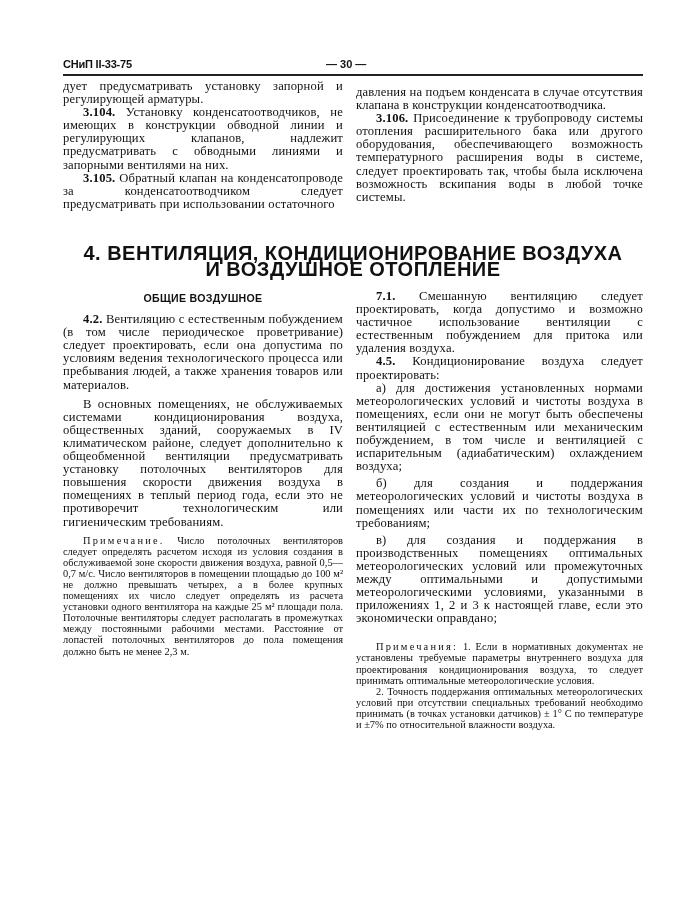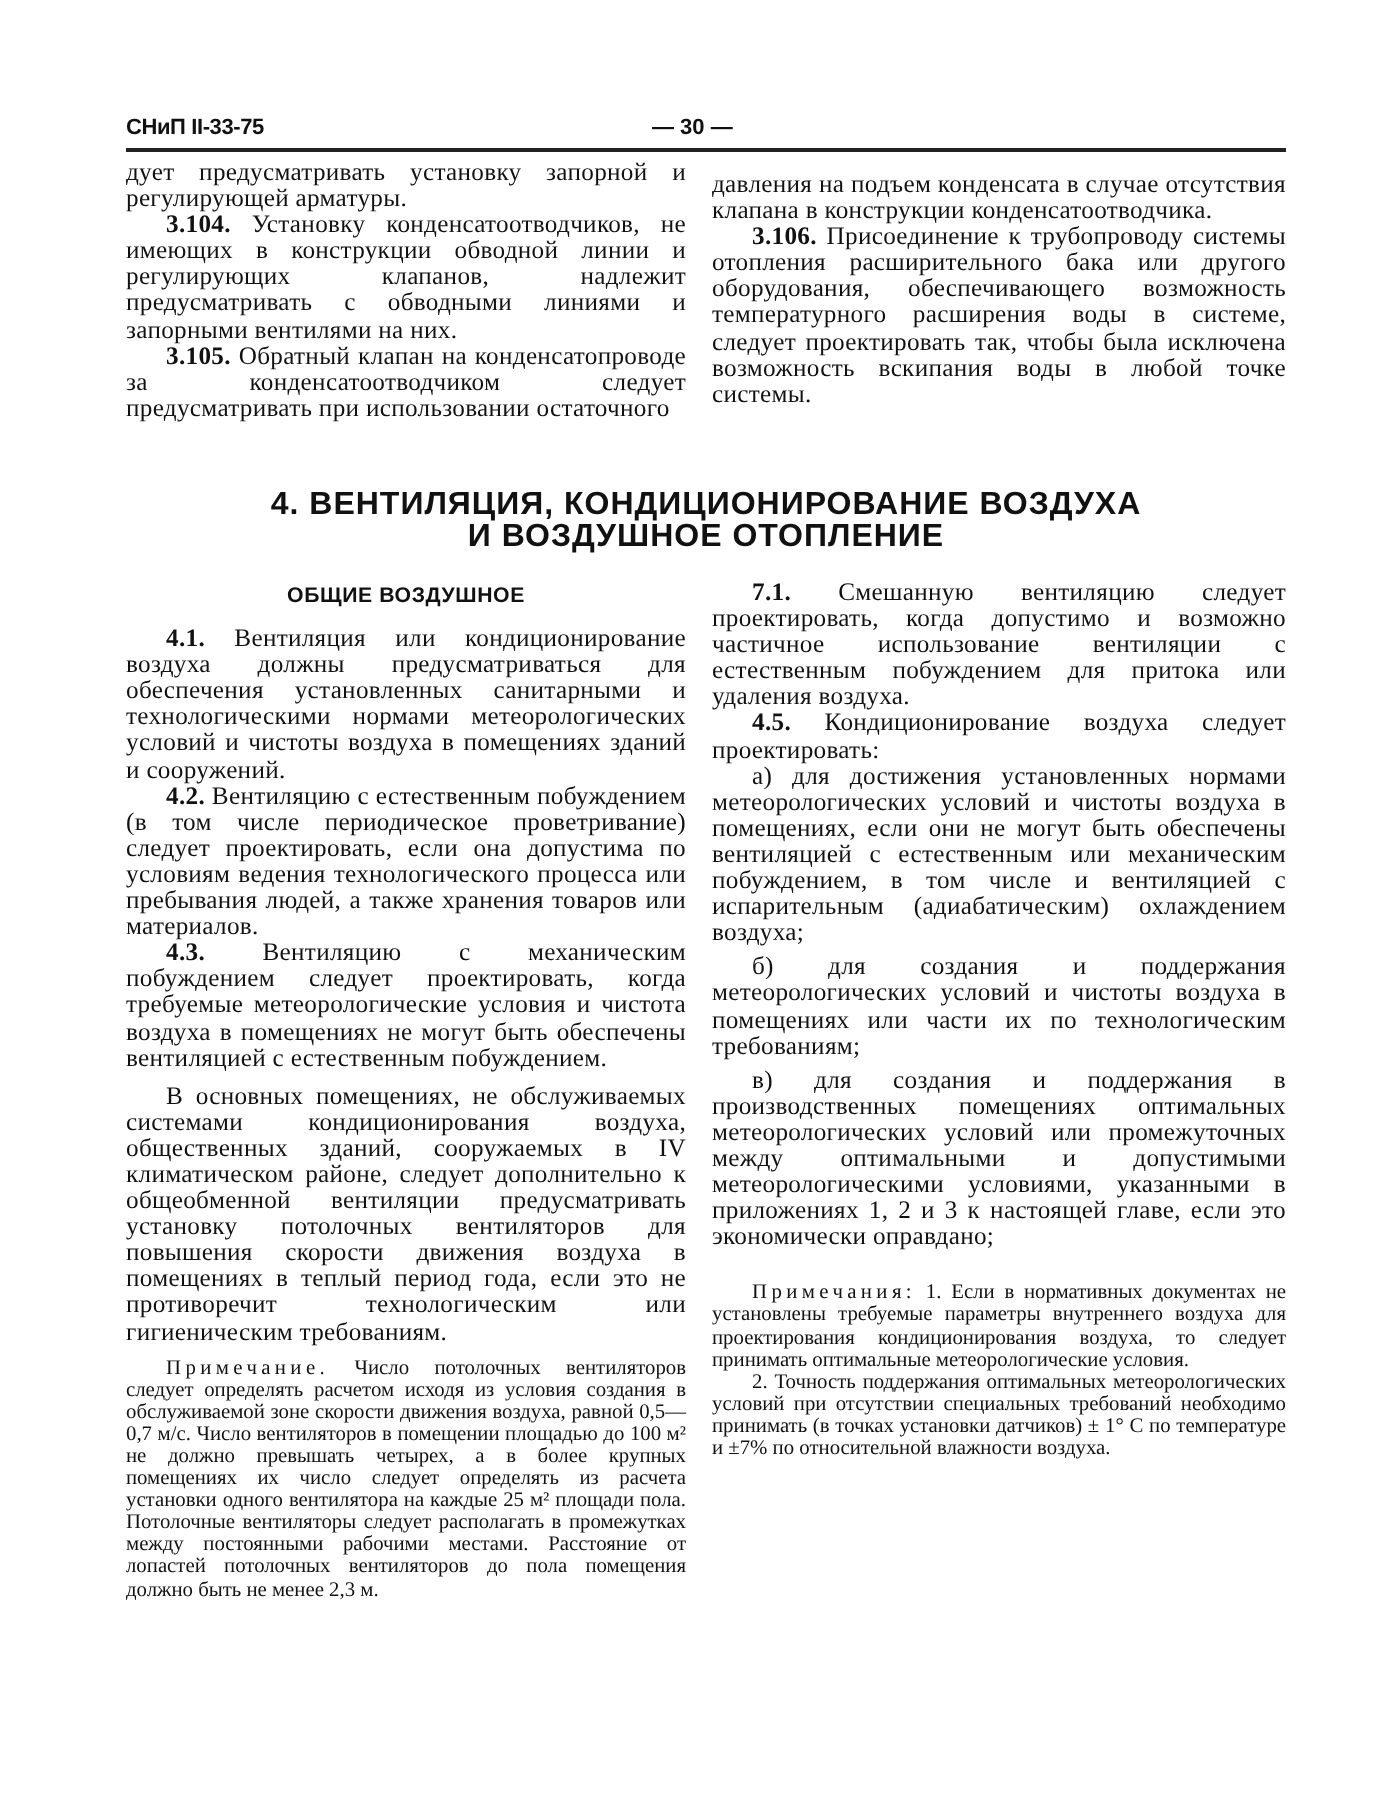--- a/index.html
+++ b/index.html
@@ -11,21 +11,21 @@
     .rh-page { position: absolute; left: 263px; top: 0; }
     .rule { position: absolute; left: 0; top: 74px; width: 580px; height: 0; border-top: 2px solid #222; }
     .col { position: absolute; font-family: "Liberation Serif", serif; font-size: 12.6px;
       line-height: 13.1px; text-align: justify; letter-spacing: 0.15px; }
     .col-left { left: 0; width: 280px; }
     .col-right { left: 293px; width: 287px; }
     p { margin: 0; }
     .ind { text-indent: 20px; }
     .num { font-weight: bold; }
     .sec-title { position: absolute; left: 0; top: 245px; width: 580px; text-align: center;
-      font-family: "Liberation Sans", sans-serif; font-weight: bold; font-size: 16px;
+      font-family: "Liberation Sans", sans-serif; font-weight: bold; font-size: 20px;
       line-height: 16px; letter-spacing: 0.5px; }
     .subhead { font-family: "Liberation Sans", sans-serif; font-weight: bold; font-size: 10.6px;
       text-align: center; letter-spacing: 0.3px; margin: 0 0 8px 0; text-indent: 0; }
     .note { font-size: 10.4px; line-height: 11.1px; letter-spacing: 0; }
     .spaced { letter-spacing: 2.2px; }
     .gap { height: 6px; }
     .gap-s { height: 4px; }
   </style>
 </head>
 <body>
@@ -49,23 +49,21 @@
     <p class="ind"><span class="num">3.106.</span><span> Присоединение к трубопроводу системы отопления расширительного бака или другого оборудования, обеспечивающего возможность температурного расширения воды в системе, следует проектировать так, чтобы была исключена возможность вскипания воды в любой точке системы.</span></p>
   </div>
 
   <div class="sec-title">
     <div>4. ВЕНТИЛЯЦИЯ, КОНДИЦИОНИРОВАНИЕ ВОЗДУХА</div>
     <div>И ВОЗДУШНОЕ ОТОПЛЕНИЕ</div>
   </div>
 
   <div class="col col-left" style="top:292px;">
     <p class="subhead">ОБЩИЕ ВОЗДУШНОЕ</p>
-    <p class="ind"><span class="num">4.1.</span><span> Вентиляция или кондиционирование воздуха должны предусматриваться для обеспечения установленных санитарными и технологическими нормами метеорологических условий и чистоты воздуха в помещениях зданий и сооружений.</span></p>
     <p class="ind"><span class="num">4.2.</span><span> Вентиляцию с естественным побуждением (в том числе периодическое проветривание) следует проектировать, если она допустима по условиям ведения технологического процесса или пребывания людей, а также хранения товаров или материалов.</span></p>
-    <p class="ind"><span class="num">4.3.</span><span> Вентиляцию с механическим побуждением следует проектировать, когда требуемые метеорологические условия и чистота воздуха в помещениях не могут быть обеспечены вентиляцией с естественным побуждением.</span></p>
     <div class="gap"></div>
     <p class="ind">В основных помещениях, не обслуживаемых системами кондиционирования воздуха, общественных зданий, сооружаемых в IV климатическом районе, следует дополнительно к общеобменной вентиляции предусматривать установку потолочных вентиляторов для повышения скорости движения воздуха в помещениях в теплый период года, если это не противоречит технологическим или гигиеническим требованиям.</p>
     <div class="gap"></div>
     <p class="ind note"><span class="spaced">Примечание.</span><span> Число потолочных вентиляторов следует определять расчетом исходя из условия создания в обслуживаемой зоне скорости движения воздуха, равной 0,5—0,7 м/с. Число вентиляторов в помещении площадью до 100 м² не должно превышать четырех, а в более крупных помещениях их число следует определять из расчета установки одного вентилятора на каждые 25 м² площади пола. Потолочные вентиляторы следует располагать в промежутках между постоянными рабочими местами. Расстояние от лопастей потолочных вентиляторов до пола помещения должно быть не менее 2,3 м.</span></p>
   </div>
 
   <div class="col col-right" style="top:290px;">
     <p class="ind"><span class="num">7.1.</span><span> Смешанную вентиляцию следует проектировать, когда допустимо и возможно частичное использование вентиляции с естественным побуждением для притока или удаления воздуха.</span></p>
     <p class="ind"><span class="num">4.5.</span><span> Кондиционирование воздуха следует проектировать:</span></p>
     <p class="ind">а) для достижения установленных нормами метеорологических условий и чистоты воздуха в помещениях, если они не могут быть обеспечены вентиляцией с естественным или механическим побуждением, в том числе и вентиляцией с испарительным (адиабатическим) охлаждением воздуха;</p>

